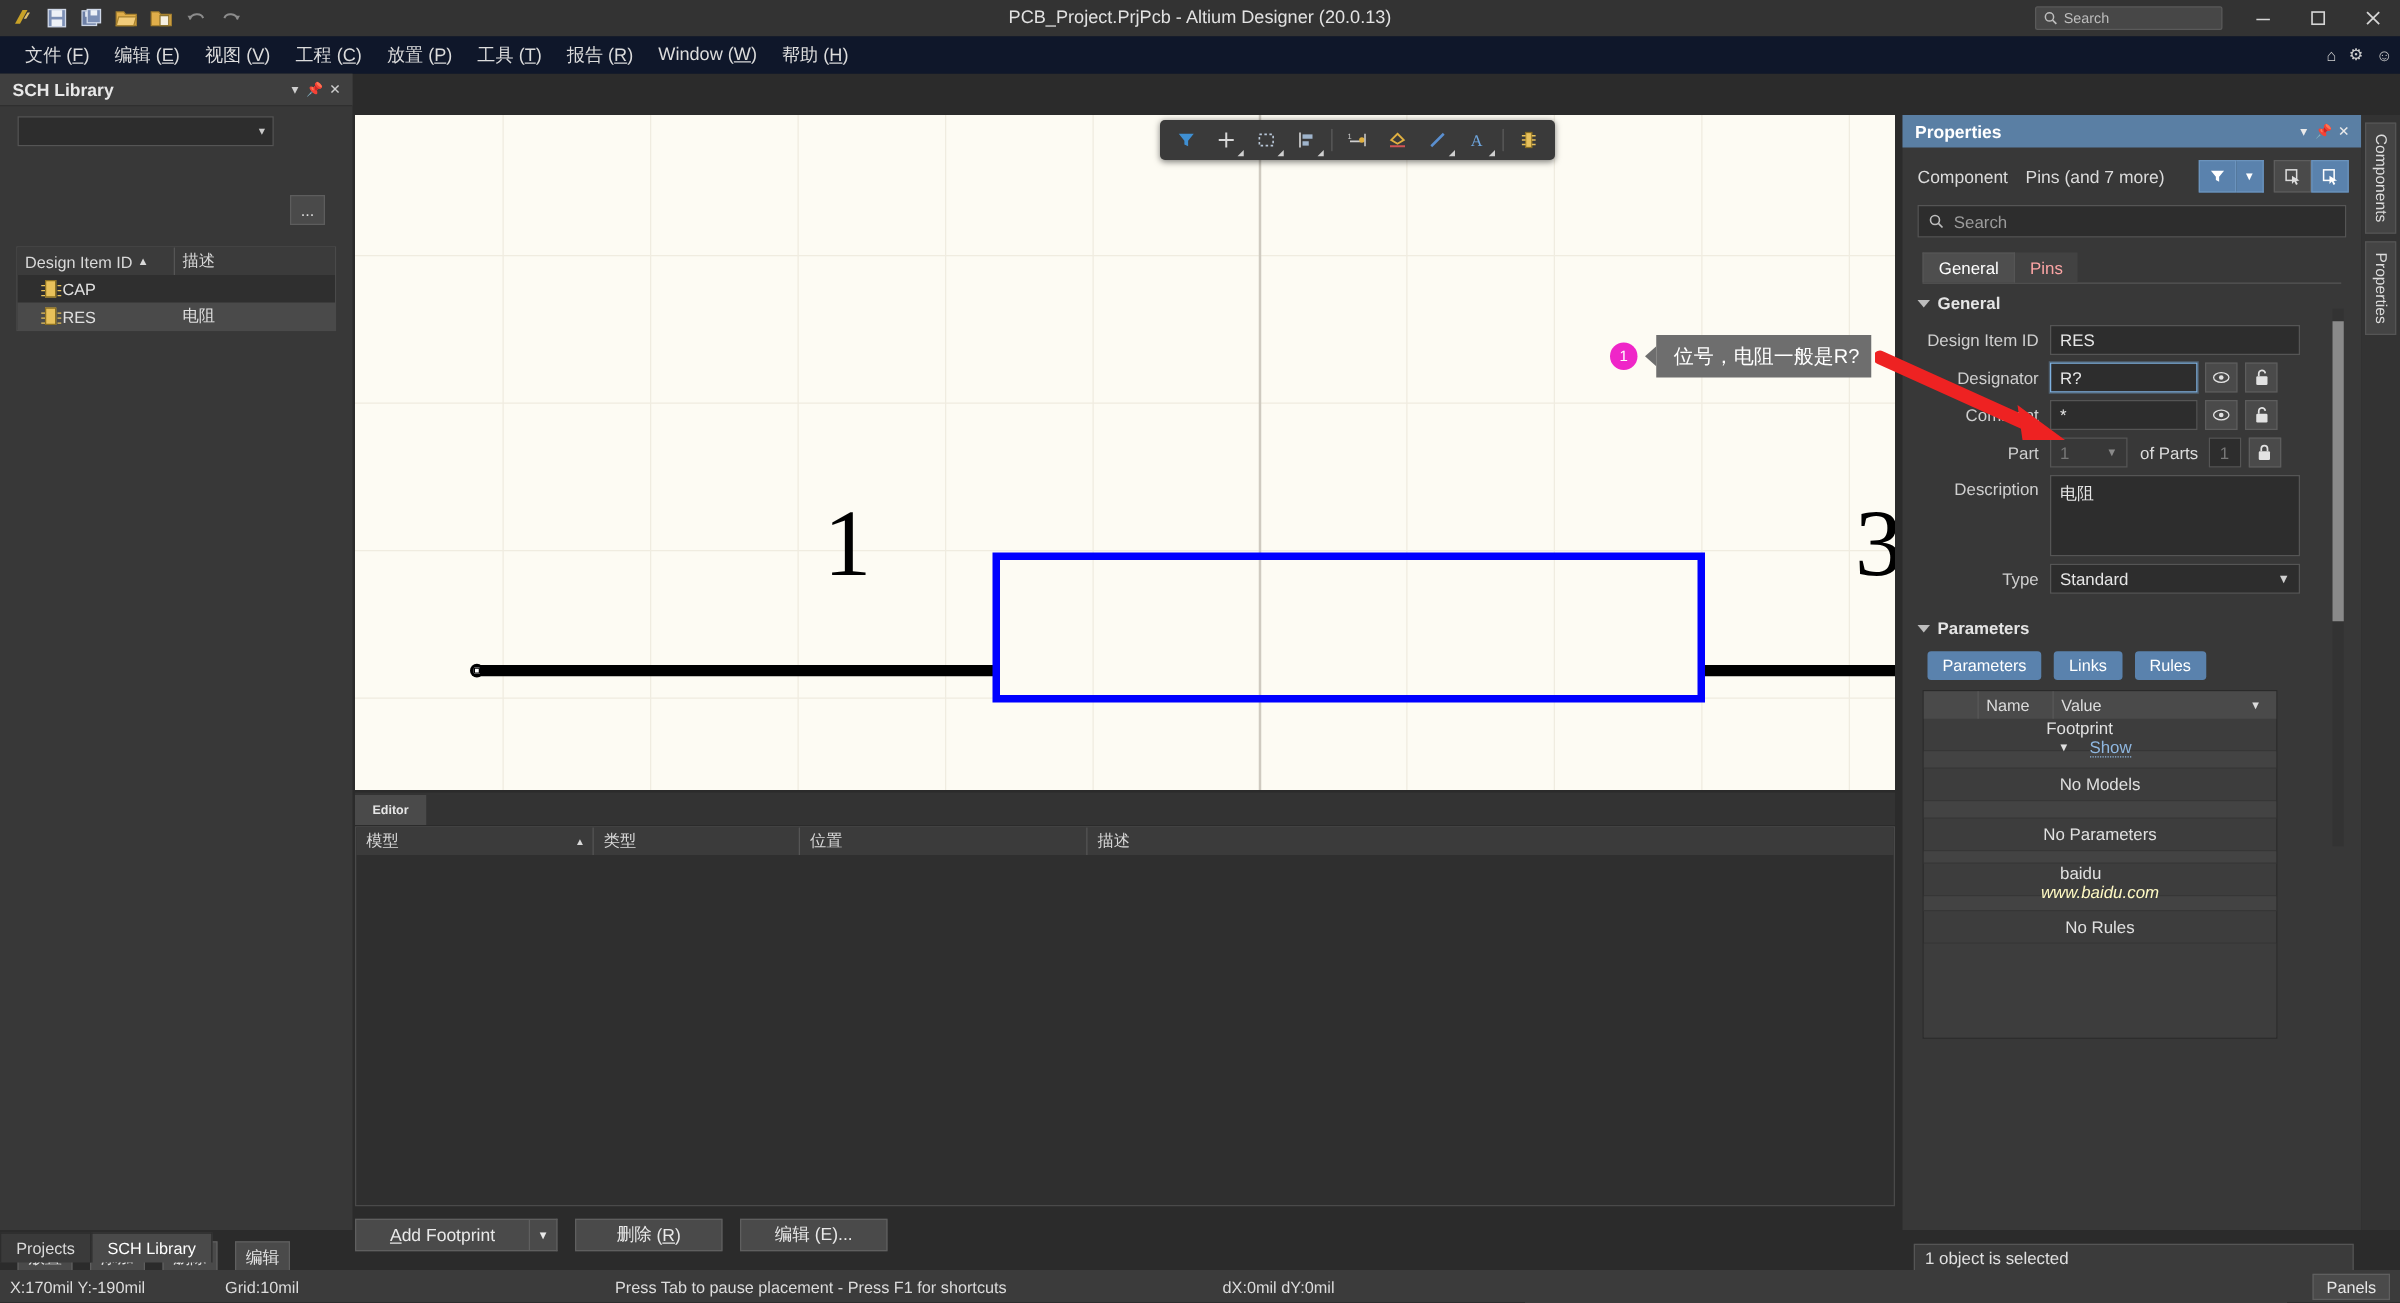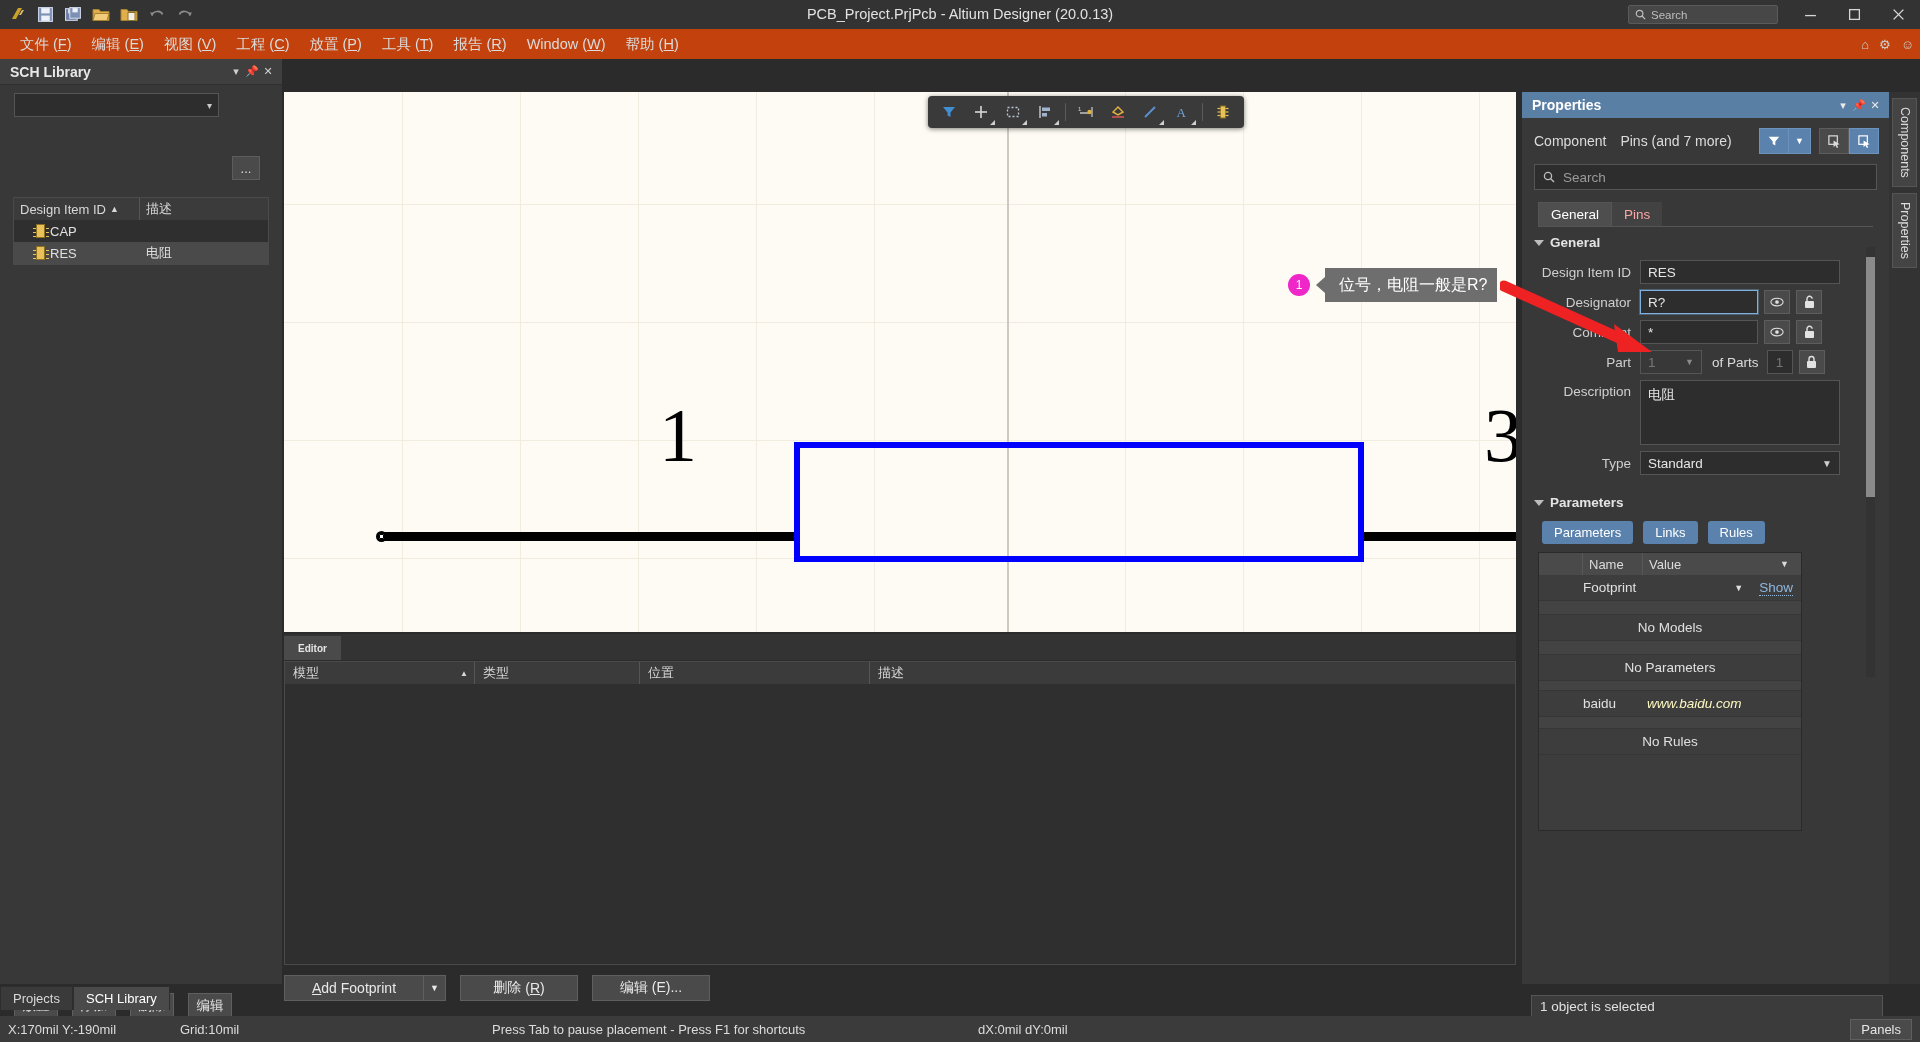--- a/index.html
+++ b/index.html
@@ -32,21 +32,21 @@
     width: 150px; height: 19px; background: #474747; border: 1px solid #5a5a5a;
     border-radius: 2px; display: flex; align-items: center; gap: 5px; padding: 0 6px;
     font-size: 11.5px; color: #bdbdbd; margin-right: 10px;
   }
   .wbtn { width: 44px; height: 29px; display: flex; align-items: center; justify-content: center;
     color: #d6d6d6; font-size: 14px; }
 
   
   .menubar {
     position: absolute; top: 29px; left: 0; width: 1920px; height: 30px;
-    background: #c2410c; display: flex; align-items: center; padding-left: 10px;
+    background: #0f172a; display: flex; align-items: center; padding-left: 10px;
   }
   .menu-item {
     font-size: 14.5px; color: #dcdcdc; padding: 4px 10px; white-space: nowrap;
   }
   .menu-item u { text-decoration: underline; }
   .mb-right { position: absolute; right: 6px; top: 0; height: 30px; display: flex; align-items: center; gap: 10px; }
   .mb-right span { color: #cfcfcf; font-size: 13px; }
 
   
   .leftpanel {
@@ -185,25 +185,25 @@
   .fin { background: #2d2d2d; border: 1px solid #555; height: 24px; color: #e6e6e6;
     font-size: 13.5px; display: flex; align-items: center; padding: 0 7px; }
   .fin.focus { border: 1px solid #7fb1e0; box-shadow: 0 0 0 1px rgba(127,177,224,.35); }
   .fin.disabled { color: #777; background: #383838; }
   .sqbtn { width: 26px; height: 24px; background: #4a4a4a; border: 1px solid #5d5d5d;
     display: flex; align-items: center; justify-content: center; margin-left: 6px; }
   .ftext { background: #2d2d2d; border: 1px solid #555; color: #e6e6e6; font-size: 13.5px;
     padding: 5px 7px; }
   .pchips { display: flex; gap: 10px; padding-left: 20px; }
   .chipbtn { background: #5a82ad; color: #fff; font-size: 13px; padding: 4px 12px; border-radius: 3px; }
-  .ptable { margin: 8px 0 0 16px; width: 264px; border: 1px solid #2a2a2a; background: #3d3d3d; }
+  .ptable { margin: 8px 0 0 16px; width: 284px; border: 1px solid #2a2a2a; background: #3d3d3d; }
   .pt-head { display: flex; height: 22px; background: #4a4a4a; font-size: 13px; color: #dcdcdc;
     align-items: center; }
   .pt-row { display: flex; height: 26px; align-items: center; font-size: 13.5px; color: #e0e0e0;
-    border-bottom: 1px solid #363636; }
+    border-bottom: 1px solid #363636; flex-direction: column; }
   .pt-row.center { justify-content: center; }
   .pt-row.alt { background: #434343; }
   .sel-status {
     position: absolute; left: 1531px; top: 995px; width: 352px; height: 22px;
     background: #3b3b3b; border: 1px solid #555; font-size: 13.5px; color: #e0e0e0;
     display: flex; align-items: center; padding-left: 8px;
   }
 
   
   .rdock { position: absolute; right: 0; top: 92px; width: 31px; height: 892px; background: #333; }

